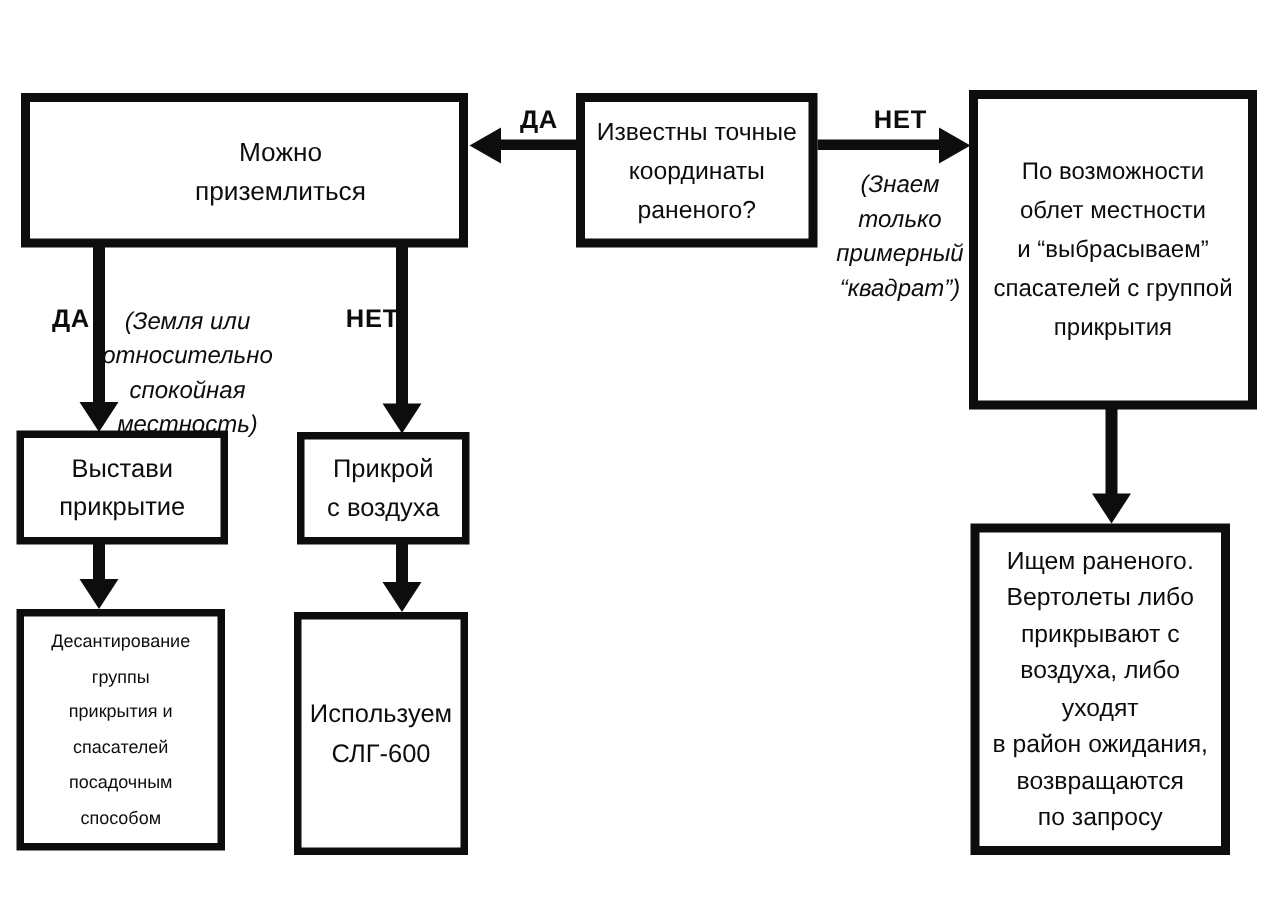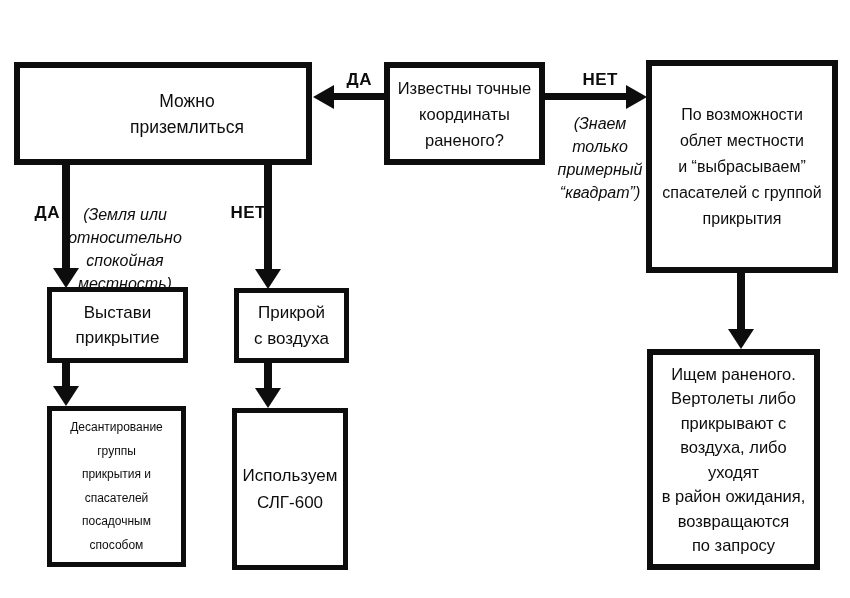--- a/index.html
+++ b/index.html
@@ -6,21 +6,21 @@
   html,body { margin:0; padding:0; background:var(--bg); }
   .canvas {
     position:relative; width:850px; height:598px; background:var(--bg);
     font-family:"Liberation Sans", sans-serif; color:var(--line); overflow:hidden;
   }
   .box {
     position:absolute; box-sizing:border-box; border:6px solid var(--line);
     background:var(--bg); display:flex; align-items:center; justify-content:center;
     text-align:center;
   }
-  .box.thin { border-width:5px;margin-left:36px; }
+  .box.thin { border-width:5px; }
   .box .label { white-space:pre-line; }
   .hline, .vline { position:absolute; background:var(--line); }
   .head { position:absolute; width:0; height:0; }
   .head-left  { border-top:12px solid transparent; border-bottom:12px solid transparent; border-right:21px solid var(--line); }
   .head-right { border-top:12px solid transparent; border-bottom:12px solid transparent; border-left:21px solid var(--line); }
   .head-down  { border-left:13px solid transparent; border-right:13px solid transparent; border-top:20px solid var(--line); }
   .edge-label {
     position:absolute; font-weight:bold; font-size:17px; text-align:right;
     letter-spacing:0.5px;
   }

